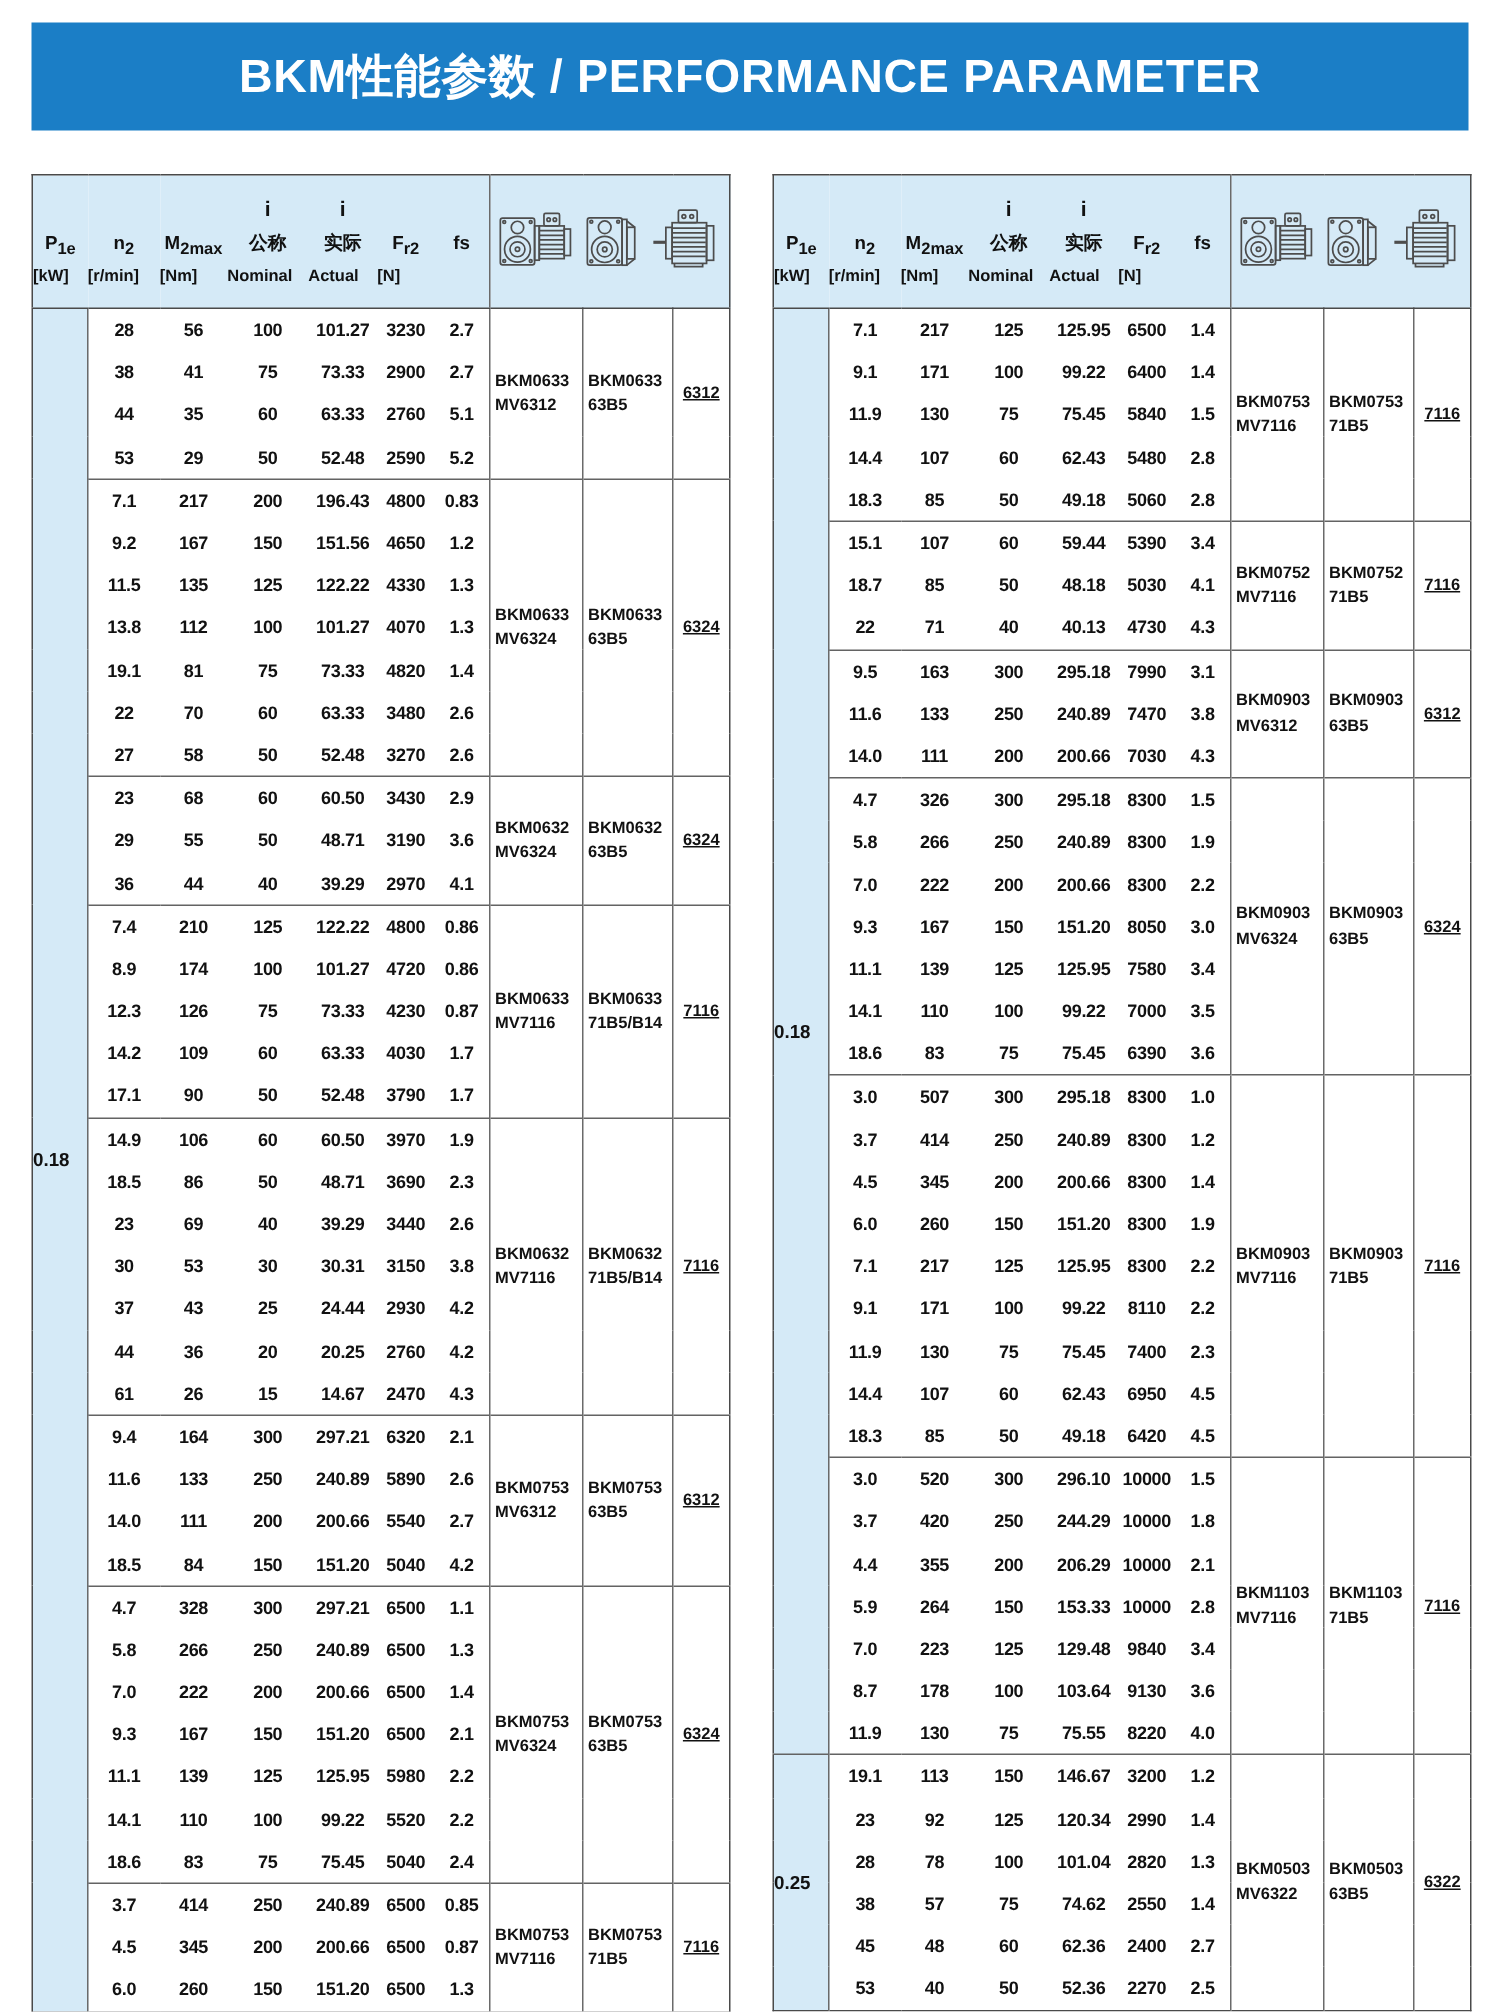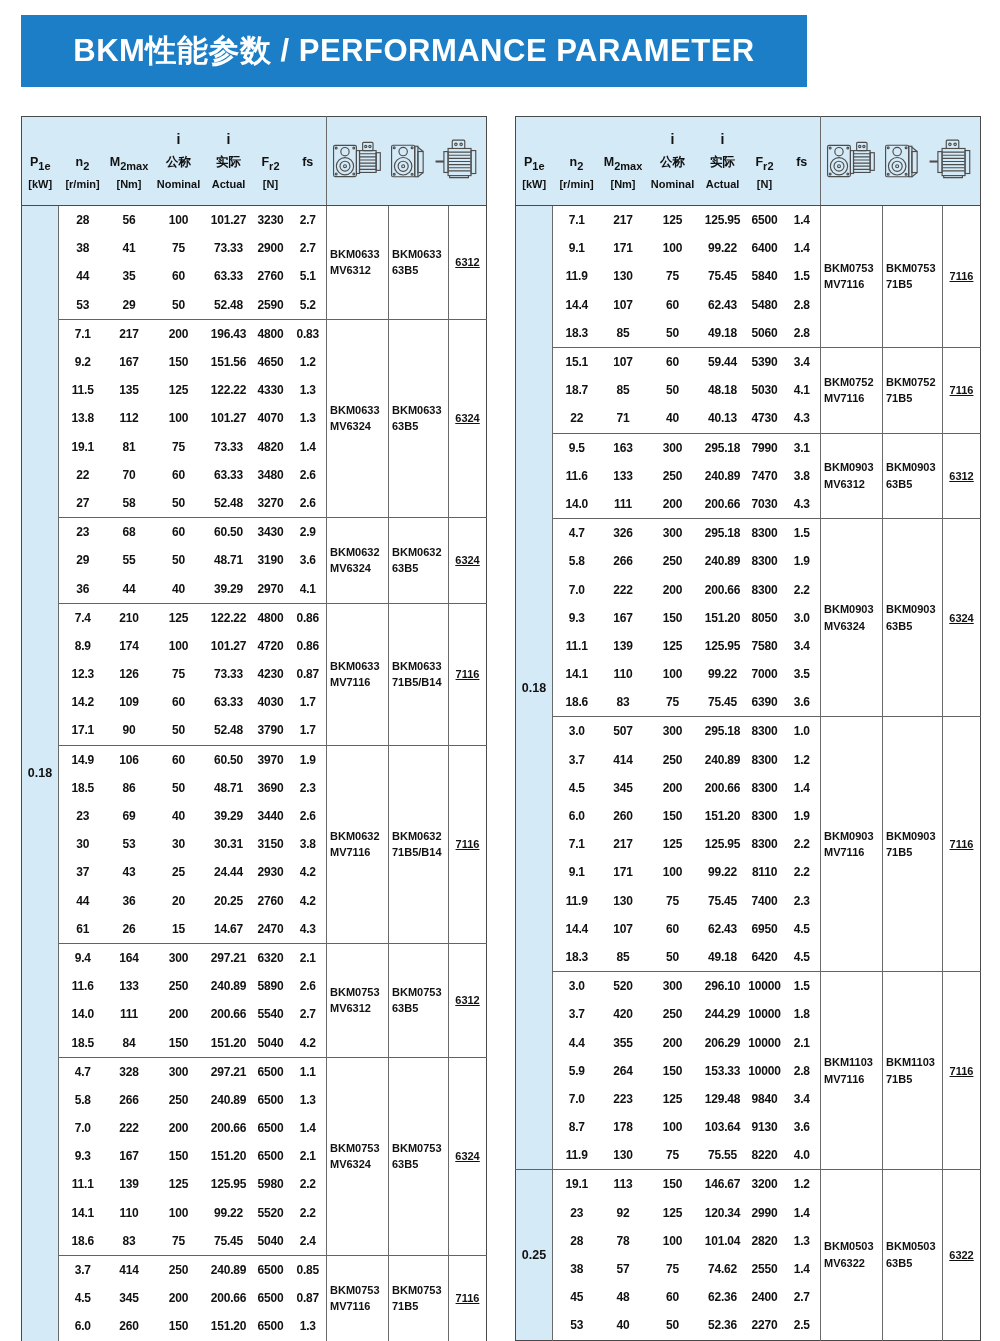--- a/index.html
+++ b/index.html
@@ -1,42 +1,42 @@
 <!DOCTYPE html>
 <html><head>
 <meta charset="utf-8">
 <style>
   html,body{margin:0;padding:0;background:#ffffff;}
   body{width:1000px;height:1341px;position:relative;font-family:"Liberation Sans",sans-serif;color:#111;}
   .title-bar{
-    position:absolute;left:21px;top:15px;width:786px;height:72px;
+    position:absolute;left:21px;top:15px;width:958px;height:72px;
     background:#1b7ec6;color:#fff;display:flex;align-items:center;justify-content:center;
     font-size:31px;font-weight:bold;letter-spacing:0.5px;
   }
   table.ptable{
     position:absolute;top:116px;width:465px;border-collapse:collapse;table-layout:fixed;
     border:1px solid #4a4a4a;
   }
   #t0{left:21px;}
   #t1{left:515px;}
   thead th{
     background:#d5eaf7;height:88px;padding:0;vertical-align:middle;
     border-bottom:1px solid #4a4a4a;font-weight:bold;
   }
   .h-top{height:24px;line-height:24px;font-size:14px;text-align:center;}
   .h-sym{height:22px;line-height:22px;font-size:12.5px;text-align:center;white-space:nowrap;}
   .h-sym sub{font-size:11px;}
-  .h-unit{height:22px;line-height:22px;font-size:11px;text-align:center;white-space:nowrap;}
+  .h-unit{height:22px;line-height:22px;font-size:11px;text-align:left;white-space:nowrap;}
   td{padding:0;}
   td.num{
     text-align:center;font-size:12px;font-weight:bold;height:28.2px;
     white-space:nowrap;letter-spacing:-0.2px;
   }
   td.p-cell{
-    background:#d5eaf7;text-align:center;font-weight:bold;font-size:12.5px;
+    background:#d5eaf7;font-weight:bold;font-size:12.5px;
     border-right:1px solid #6a6a6a;
   }
   td.model-cell{
     border-left:1px solid #6a6a6a;font-size:11px;font-weight:bold;
     padding-left:3px;line-height:1.5;vertical-align:middle;white-space:nowrap;
   }
   td.bearing-cell{
     border-left:1px solid #6a6a6a;text-align:center;font-size:11px;font-weight:bold;
     vertical-align:middle;
     text-decoration:underline;

